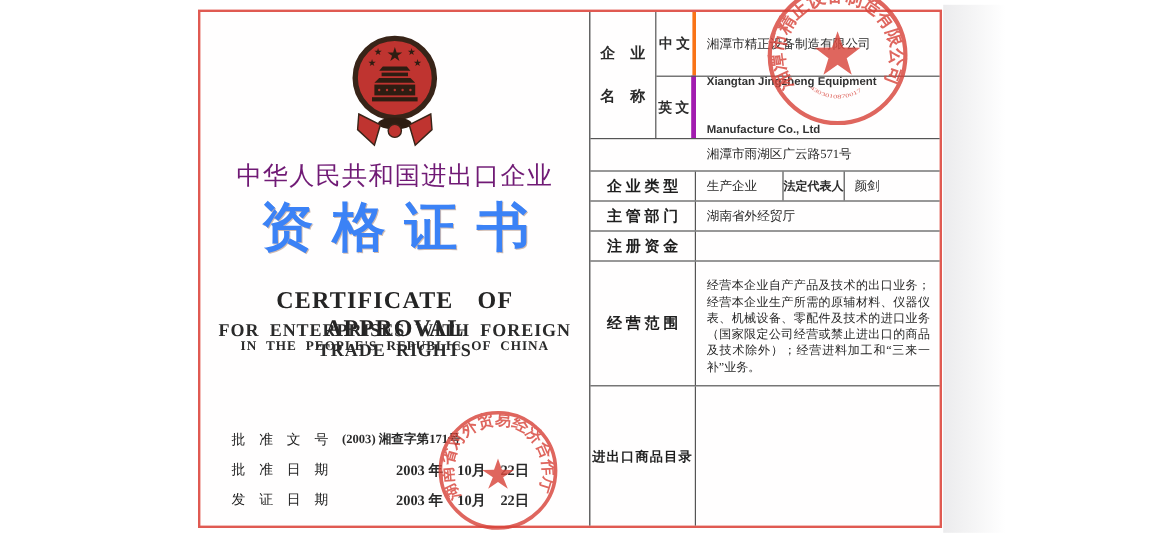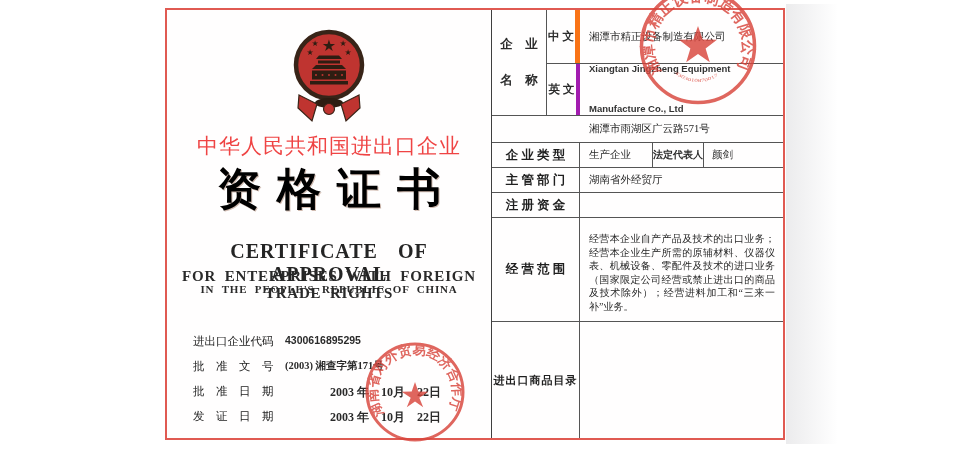--- a/index.html
+++ b/index.html
@@ -13,23 +13,23 @@
     border:2px solid #e05a52;box-sizing:border-box;background:#fffefe;
   }
   .right-shade{
     position:absolute;left:786px;top:4px;width:52px;height:440px;
     background:linear-gradient(to right, rgba(190,190,195,0.30), rgba(255,255,255,0));
     pointer-events:none;
   }
   
   .left-panel{position:absolute;left:0;top:0;width:324px;height:428px;text-align:center;}
   .emblem{position:absolute;top:15px;left:124px;width:76px;height:100px;}
-  .title-cn1{position:absolute;top:122px;left:0;width:100%;font-size:21px;letter-spacing:1px;color:#ef4444;}
+  .title-cn1{position:absolute;top:122px;left:0;width:100%;font-size:21px;letter-spacing:1px;color:#701a75;}
   .title-cn2{position:absolute;top:150px;left:0;width:100%;font-size:44px;font-weight:700;
-             letter-spacing:16px;padding-left:16px;box-sizing:border-box;color:#000000;
+             letter-spacing:16px;padding-left:16px;box-sizing:border-box;color:#3b82f6;
              text-shadow:1px 1px 0 rgba(120,60,30,.35);}
   .title-en{position:absolute;top:230px;left:0;width:100%;font-size:20px;font-weight:700;
             word-spacing:14px;letter-spacing:1px;color:#242424;}
   .sub-en1{position:absolute;top:258px;left:0;width:100%;font-size:15px;font-weight:700;
            letter-spacing:.8px;word-spacing:4px;color:#2a2a2a;}
   .sub-en2{position:absolute;top:273px;left:0;width:100%;font-size:11px;font-weight:700;
            letter-spacing:.8px;word-spacing:4px;color:#2a2a2a;}
   .info-row{position:absolute;left:0;width:100%;height:20px;text-align:left;}
   .info-label{position:absolute;left:26px;width:92px;font-size:11.5px;color:#222;white-space:nowrap;}
   .info-value{position:absolute;left:118px;width:156px;font-size:10.5px;font-weight:700;
@@ -47,21 +47,21 @@
   .row-capital{top:183px;height:25px;}
   .row-scope{top:208px;height:104px;}
   .row-catalog{top:312px;height:116px;border-bottom:none;}
   .cell{position:absolute;top:0;bottom:0;display:flex;align-items:center;box-sizing:border-box;}
   .lbl{left:0;width:88px;border-right:1px solid #555;justify-content:center;
        font-size:12.5px;font-weight:600;color:#1f1f1f;white-space:nowrap;}
   .val{left:88px;right:0;padding-left:9px;font-size:10.5px;color:#262626;}
   
   .name-lbl{left:0;width:55px;border-right:1px solid #555;flex-direction:column;
             justify-content:space-around;padding:16px 0;font-size:12.5px;font-weight:600;}
-  .lang-lbl-cn{left:55px;width:33px;top:0;height:53px;border-right:5px solid #f97316;
+  .lang-lbl-cn{left:55px;width:33px;top:0;height:53px;border-right:3px solid #f97316;
                justify-content:center;font-size:11.5px;font-weight:600;}
   .lang-lbl-en{left:55px;width:33px;top:53px;bottom:0;border-right:4px solid #a21caf;
                justify-content:center;font-size:11.5px;font-weight:600;}
   .name-split{position:absolute;left:55px;right:0;top:53px;height:1px;background:#555;}
   .name-cn-val{left:88px;right:0;top:0;height:53px;padding-left:9px;font-size:10.5px;}
   .name-en-val{left:88px;right:0;top:53px;bottom:0;padding-left:9px;
                font-family:"Liberation Sans","DejaVu Sans",sans-serif;
                font-size:9.5px;font-weight:700;line-height:12px;color:#333;
                flex-direction:column;align-items:flex-start;justify-content:center;gap:28px;}
   
@@ -106,24 +106,20 @@
       <polygon points="68,70 50,79 55,96 69,83" fill="#bf3430" stroke="#382418" stroke-width="1.2"></polygon>
       <circle cx="38" cy="84" r="5.5" fill="#bf3430" stroke="#382418" stroke-width="1.2"></circle>
     </svg>
 
     <div class="title-cn1">中华人民共和国进出口企业</div>
     <div class="title-cn2">资格证书</div>
     <div class="title-en">CERTIFICATE OF APPROVAL</div>
     <div class="sub-en1">FOR ENTERPRISES WITH FOREIGN TRADE RIGHTS</div>
     <div class="sub-en2">IN THE PEOPLE'S REPUBLIC OF CHINA</div>
 
-    <div class="info-row" style="top:324px">
-      <span class="info-label">进出口企业代码</span>
-      <span class="info-value">4300616895295</span>
-    </div>
     <div class="info-row" style="top:349px">
       <span class="info-label">批　准　文　号</span>
       <span class="info-value doc" style="font-family:'Liberation Serif',serif">(2003) 湘查字第171号</span>
     </div>
     <div class="info-row" style="top:374px">
       <span class="info-label">批　准　日　期</span>
       <span class="info-value date">2003 年　10月　22日</span>
     </div>
     <div class="info-row" style="top:399px">
       <span class="info-label">发　证　日　期</span>

